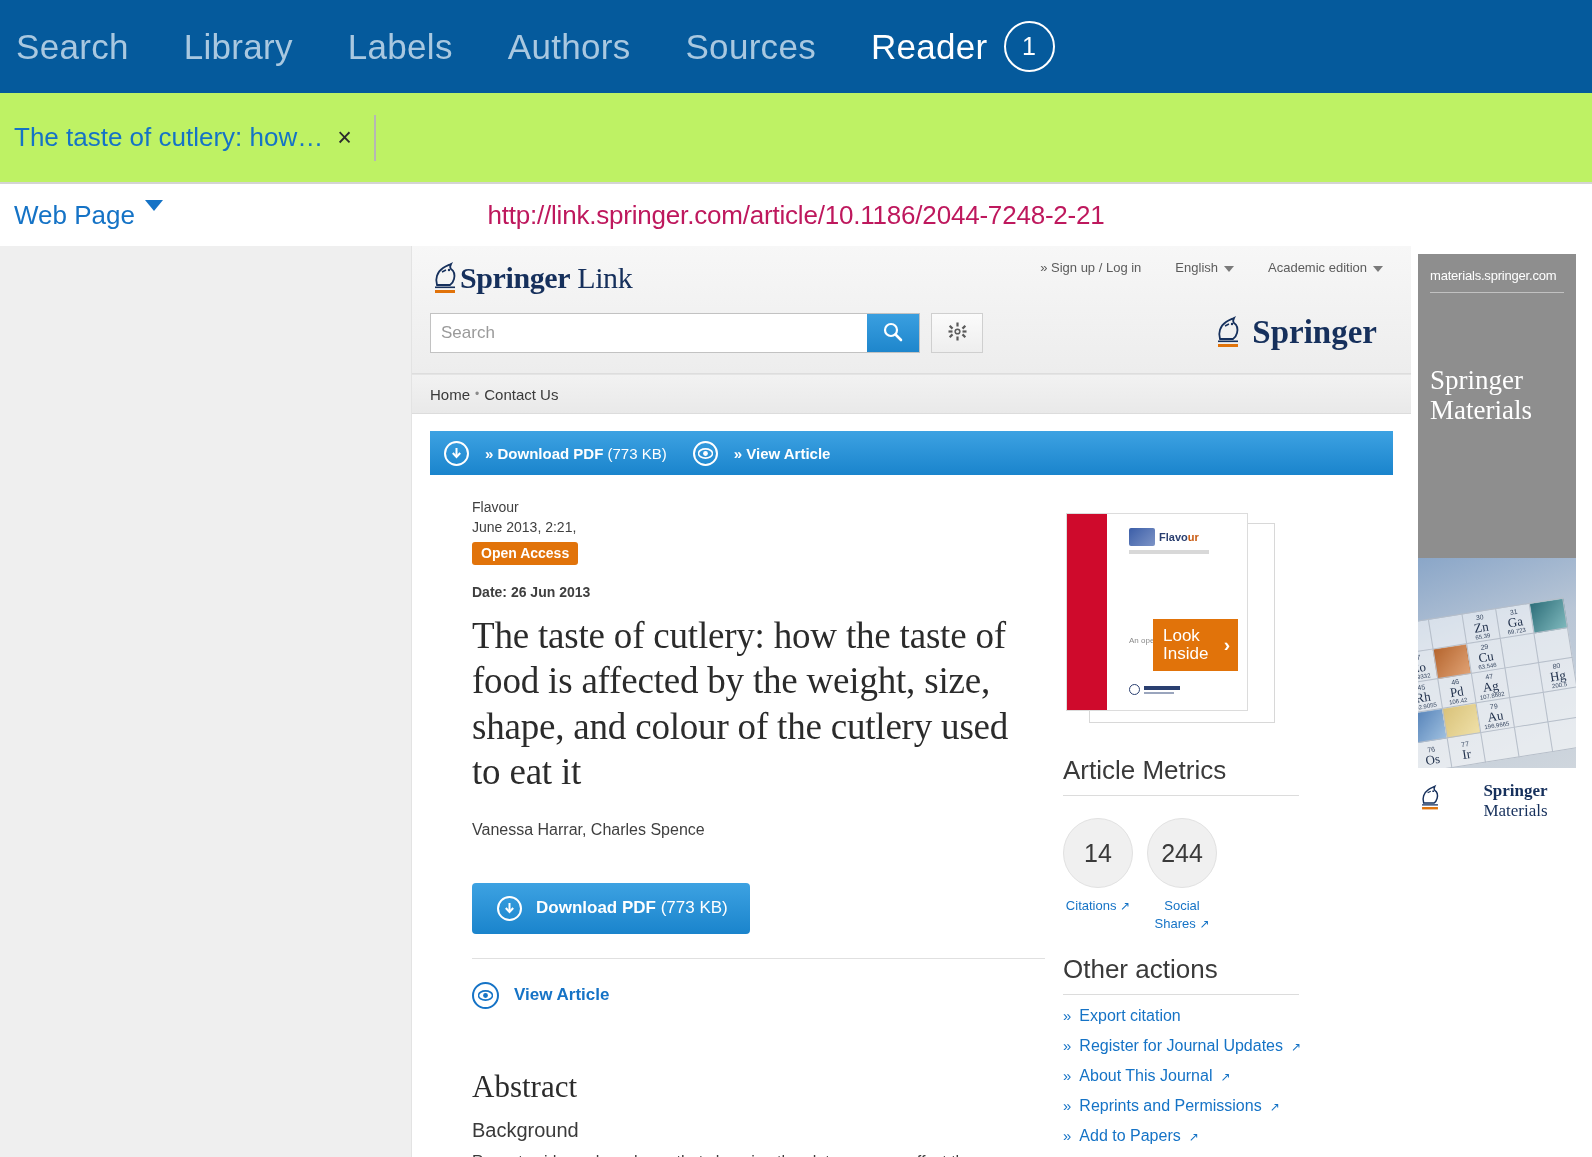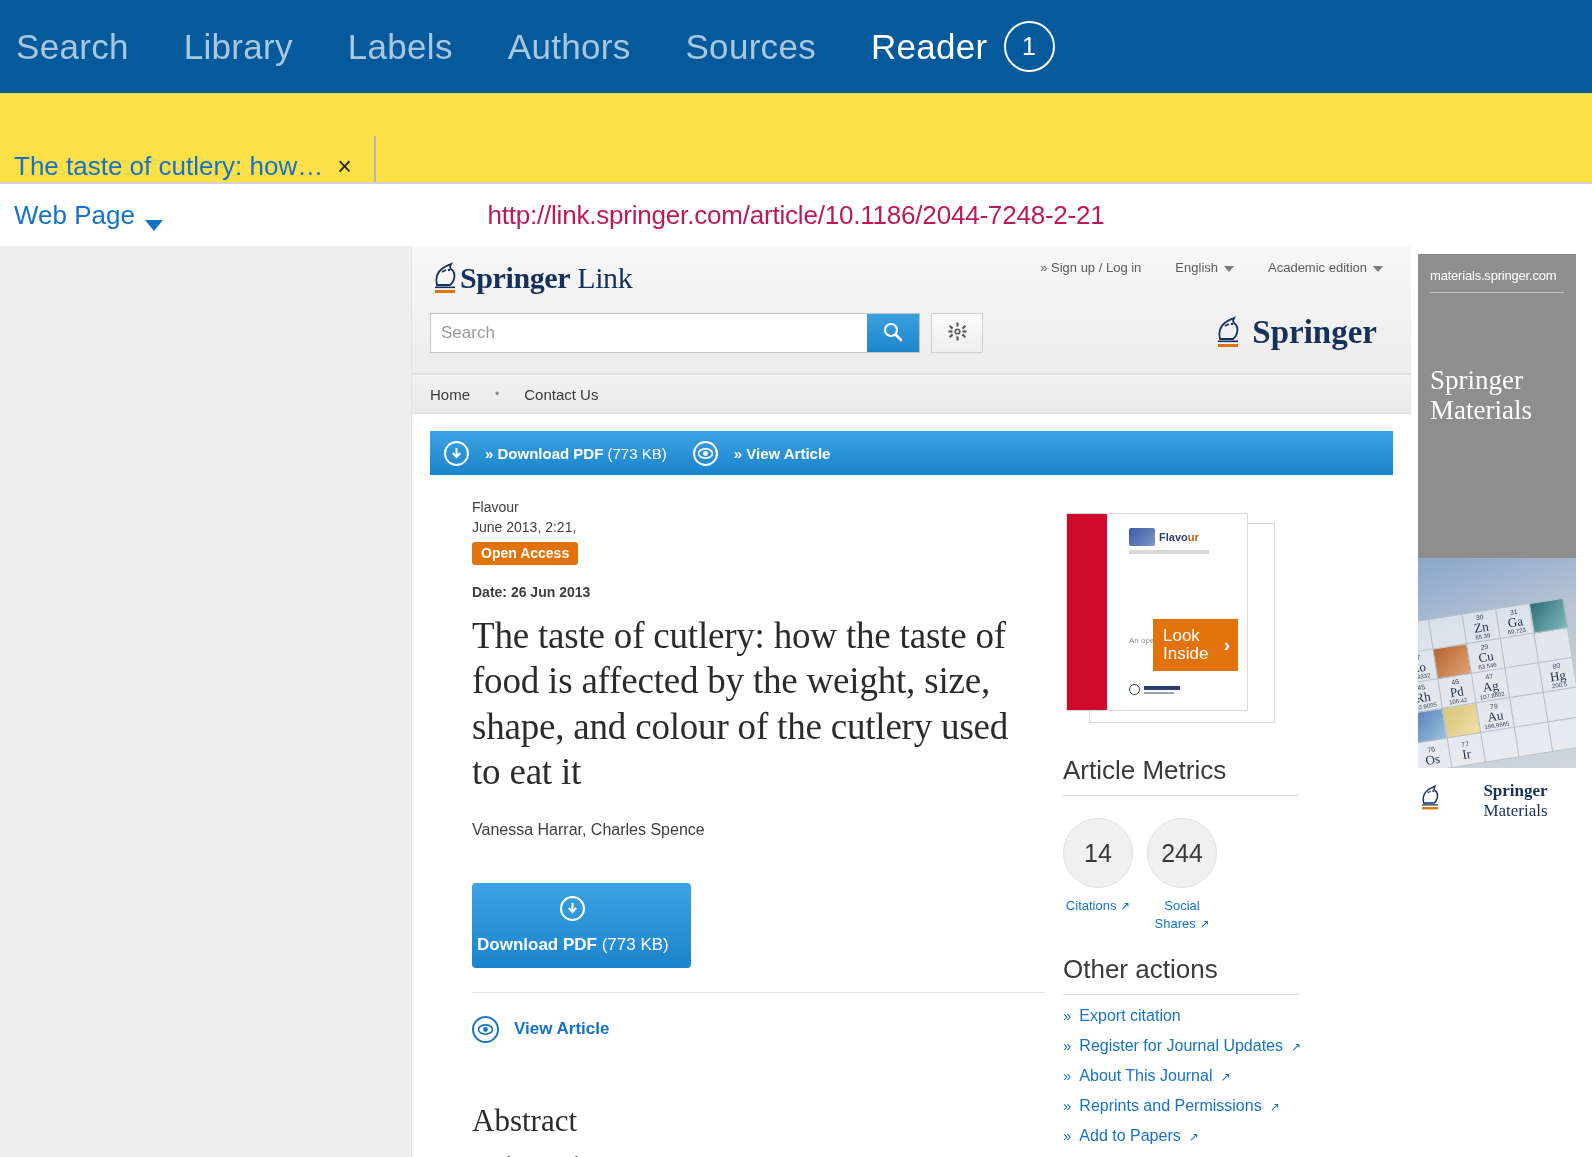--- a/index.html
+++ b/index.html
@@ -32,39 +32,39 @@
   .nav-item.active { color: #ffffff; display: flex; align-items: center; gap: 16px; padding-right: 0; }
   .nav-badge {
     width: 51px; height: 51px; border-radius: 50%;
     border: 2px solid #ffffff; color: #ffffff;
     display: flex; align-items: center; justify-content: center;
     font-size: 25px; font-weight: 400;
   }
 
   
   #tab-strip {
-    height: 91px; background: #fde047;
+    height: 91px; background: #bef264;
     border-bottom: 2px solid #d4d4d4;
-    display: flex; align-items: flex-end; padding-left: 14px;
+    display: flex; align-items: center; padding-left: 14px;
   }
   .doc-tab { display: flex; align-items: center; gap: 14px; }
   .doc-tab-title {
     color: #1573c6; font-size: 26px; font-weight: 400; white-space: nowrap;
     cursor: pointer;
   }
   .doc-tab-close { color: #2b2b2b; font-size: 25px; cursor: pointer; line-height: 1; }
   .tab-divider { width: 2px; height: 46px; background: #b6b6b6; margin-left: 22px; }
 
   
   #url-row {
     height: 62px; background: #ffffff;
     display: flex; align-items: center;
     position: relative;
   }
-  #view-mode { display: flex; align-items: flex-end; gap: 10px; padding-left: 14px; cursor: pointer; }
+  #view-mode { display: flex; align-items: flex-start; gap: 10px; padding-left: 14px; cursor: pointer; }
   #view-mode-label { color: #1573c6; font-size: 26px; }
   .chev { width: 0; height: 0; border-left: 9px solid transparent; border-right: 9px solid transparent; border-top: 11px solid #1573c6; }
   #url-text {
     position: absolute; left: 0; right: 0; text-align: center;
     font-size: 26px; color: #be185d; letter-spacing: -.2px;
   }
 
   
   #viewport {
     height: calc(1157px - 93px - 91px - 62px);
@@ -110,21 +110,21 @@
   #sl-gear-btn {
     width: 52px; height: 40px; border: 1px solid #cfcfcf; background: linear-gradient(to bottom,#fbfbfb,#eeeeee);
     display:flex; align-items:center; justify-content:center; cursor:pointer;
   }
   #sl-springer-logo { position: absolute; right: 16px; bottom: 24px; display: flex; align-items: flex-end; gap: 9px; }
   #sl-springer-logo .slabel { font-family: "Liberation Serif", serif; font-size: 33px; font-weight: 700; color: #16305c; line-height: 1; }
 
   #sl-breadcrumb {
     height: 40px; background: linear-gradient(to bottom,#f2f2f2,#e9e9e9);
     border-bottom: 1px solid #dcdcdc; border-top: 1px solid #e4e4e4;
-    display: flex; align-items: center; padding-left: 18px; gap: 25px;
+    display: flex; align-items: center; padding-left: 18px; gap: 5px;
     font-size: 15px; color: #3a3a3a;
   }
   #sl-breadcrumb .bc { cursor: pointer; }
   #sl-breadcrumb .dot { color: #8b8b8b; font-size: 12px; }
 
   
   #action-bar {
     margin: 17px 18px 0 18px; height: 44px;
     background: linear-gradient(to bottom, #3da2e2 0%, #1a84cc 100%);
     display: flex; align-items: center; gap: 26px; padding-left: 14px;
@@ -147,22 +147,22 @@
   }
   #pub-date { font-size: 14px; color: #3f3f3f; margin-top: 19px; font-weight: 700;}
   #article-title {
     font-family: "Liberation Serif", serif; font-size: 37px; line-height: 1.23;
     color: #2b2b2b; margin-top: 13px; font-weight: 400; letter-spacing: -.2px;
   }
   #authors { font-size: 16px; color: #3f3f3f; margin-top: 26px; }
   #dl-btn {
     margin-top: 44px; display: inline-flex; align-items: center; gap: 14px;
     background: linear-gradient(to bottom, #3da2e2 0%, #1a84cc 100%);
-    border-radius: 4px; padding: 13px 22px 13px 5px; cursor: pointer;
-    color: #ffffff; font-size: 17px; font-weight: 700; flex-direction: column;
+    border-radius: 4px; padding: 13px 22px 13px 25px; cursor: pointer;
+    color: #ffffff; font-size: 17px; font-weight: 700;
   }
   #dl-btn .light { font-weight: 400; }
   .hr { height: 1px; background: #e0e0e0; margin: 24px 0 0 0; }
   #view-article-link { display: flex; align-items: center; gap: 15px; margin-top: 23px; cursor: pointer; color: #1573c6; font-size: 17px; font-weight: 700;}
   .circ-blue { width: 27px; height: 27px; border-radius: 50%; border: 2px solid #1573c6; display:flex;align-items:center;justify-content:center; flex:none;}
 
   #abstract-h { font-family: "Liberation Serif", serif; font-size: 31px; color: #2b2b2b; margin-top: 60px; font-weight: 400;}
   .sec-h { font-size: 20px; color: #3a3a3a; margin-top: 14px; font-weight: 400; }
   .sec-p { font-size: 16px; color: #3a3a3a; line-height: 1.65; margin-top: 7px; }
 

